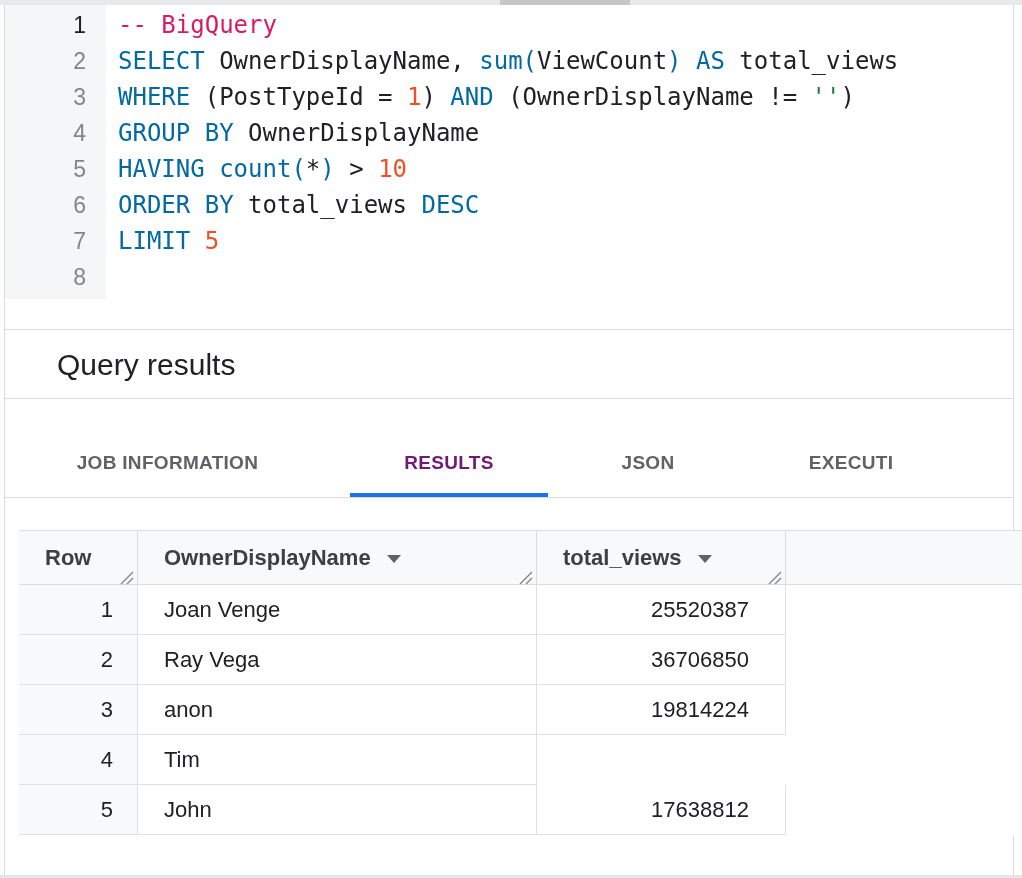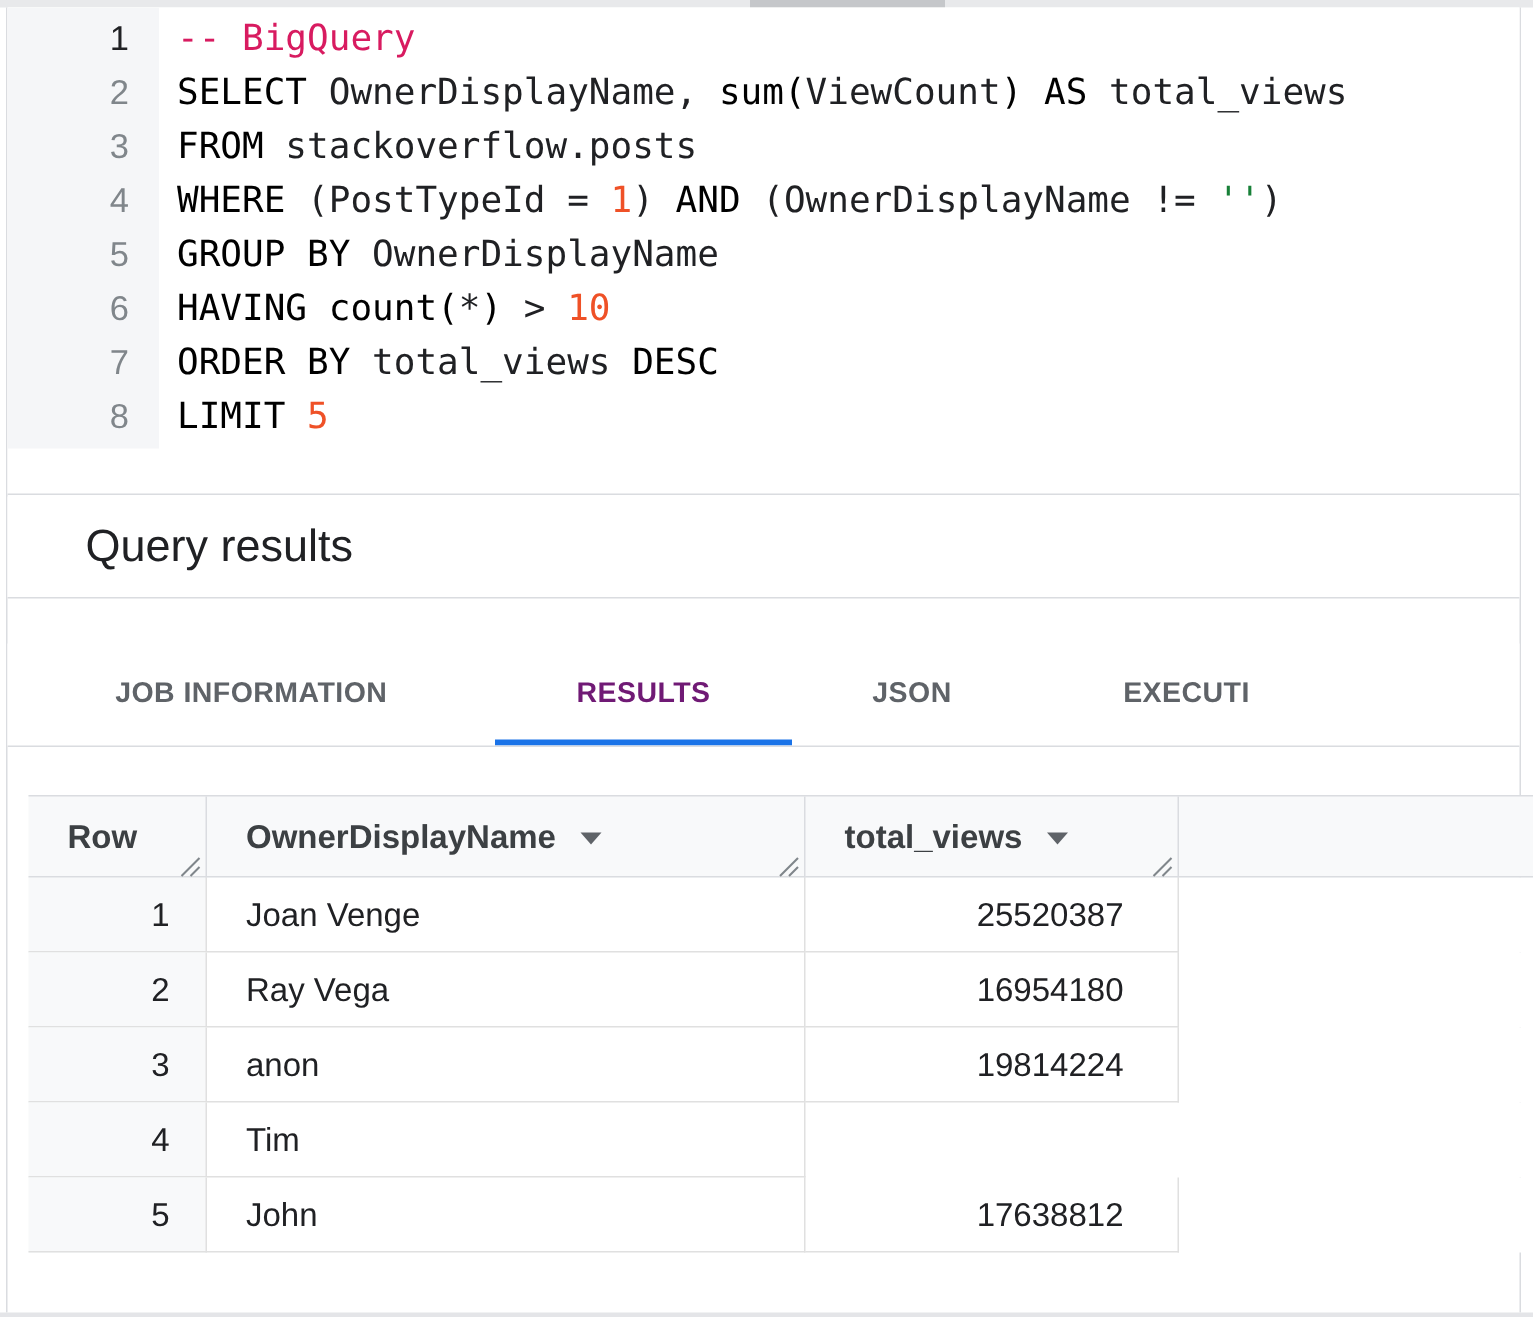--- a/index.html
+++ b/index.html
@@ -20,36 +20,36 @@
   .editor{position:absolute;left:5px;top:5px;width:1008px;height:325px;background:#fff;
           border-bottom:1px solid #dadce0;box-sizing:border-box;overflow:hidden;}
   .gutter{position:absolute;left:0;top:0;width:101px;padding-top:2px;padding-bottom:4px;
           background:#f5f6f8;text-align:right;box-sizing:border-box;}
   .line-number{height:36px;line-height:36px;padding-right:20px;
           font-family:"Liberation Sans", sans-serif;font-size:23px;color:#80868b;}
   .line-number.active{color:#202124;}
   .code-area{position:absolute;left:113px;top:2px;right:0;}
   .code-line{height:36px;line-height:36px;white-space:pre;
           font-family:"DejaVu Sans Mono", monospace;font-size:24px;}
-  .tok-kw{color:#000000;}
+  .tok-kw{color:#0369a1;}
   .tok-def{color:#202124;}
   .tok-num{color:#ef5127;}
   .tok-str{color:#188038;}
   .tok-comment{color:#d81b60;}
 
   
   .results-header{position:absolute;left:5px;top:331px;width:1008px;height:68px;
           border-bottom:1px solid #dadce0;box-sizing:border-box;
           display:flex;align-items:center;background:#fff;}
   .results-title{margin-left:52px;font-size:30px;font-weight:400;color:#202124;}
 
   
   .tab-bar{position:absolute;left:5px;top:429px;width:1008px;height:69px;
           border-bottom:1px solid #dadce0;box-sizing:border-box;
-          display:flex;overflow:hidden;background:#fff;}
+          display:flex;overflow:hidden;background:#fff;gap:20px;}
   .tab{flex:0 0 auto;height:68px;display:flex;align-items:center;justify-content:center;
           position:relative;font-size:19px;font-weight:bold;letter-spacing:.3px;
           color:#5f6368;cursor:pointer;white-space:nowrap;}
   .tab.active{color:#701a75;}
   .tab .underline{position:absolute;left:0;bottom:0;width:100%;height:4px;background:#1a73e8;}
 
   
   .results-table{position:absolute;left:19px;top:498px;width:1008px;margin-top:32px;}
   .thead{display:flex;height:55px;background:#f8f9fa;border-top:1px solid #dadce0;
           box-sizing:border-box;}
@@ -88,21 +88,20 @@
       <div class="line-number">3</div>
       <div class="line-number">4</div>
       <div class="line-number">5</div>
       <div class="line-number">6</div>
       <div class="line-number">7</div>
       <div class="line-number">8</div>
     </div>
   <div class="code-area">
       <div class="code-line"><span class="tok-comment">-- BigQuery</span></div>
       <div class="code-line"><span class="tok-kw">SELECT</span><span class="tok-def"> OwnerDisplayName, </span><span class="tok-kw">sum(</span><span class="tok-def">ViewCount</span><span class="tok-kw">)</span><span class="tok-def"> </span><span class="tok-kw">AS</span><span class="tok-def"> total_views</span></div>
-      <div class="code-line"><span class="tok-kw">FROM</span><span class="tok-def"> stackoverflow.posts</span></div>
       <div class="code-line"><span class="tok-kw">WHERE</span><span class="tok-def"> (PostTypeId = </span><span class="tok-num">1</span><span class="tok-def">) </span><span class="tok-kw">AND</span><span class="tok-def"> (OwnerDisplayName != </span><span class="tok-str">''</span><span class="tok-def">)</span></div>
       <div class="code-line"><span class="tok-kw">GROUP BY</span><span class="tok-def"> OwnerDisplayName</span></div>
       <div class="code-line"><span class="tok-kw">HAVING</span><span class="tok-def"> </span><span class="tok-kw">count(</span><span class="tok-def">*</span><span class="tok-kw">)</span><span class="tok-def"> &gt; </span><span class="tok-num">10</span></div>
       <div class="code-line"><span class="tok-kw">ORDER BY</span><span class="tok-def"> total_views </span><span class="tok-kw">DESC</span></div>
       <div class="code-line"><span class="tok-kw">LIMIT</span><span class="tok-def"> </span><span class="tok-num">5</span></div>
     </div>
 </div>
 
 <div class="results-header">
   <div class="results-title">Query results</div>
@@ -151,21 +150,21 @@
   <div class="tbody">
       <div class="trow">
         <div class="td rownum" style="width: 119px;">1</div>
         <div class="td owner" style="width: 399px;">Joan Venge</div>
         <div class="td views" style="width: 249px;">25520387</div>
         <div class="td filler"></div>
       </div>
       <div class="trow">
         <div class="td rownum" style="width: 119px;">2</div>
         <div class="td owner" style="width: 399px; text-align: center;">Ray Vega</div>
-        <div class="td views" style="width: 249px;">16954180</div>
+        <div class="td views" style="width: 249px;">36706850</div>
         <div class="td filler"></div>
       </div>
       <div class="trow">
         <div class="td rownum" style="width: 119px;">3</div>
         <div class="td owner" style="width: 399px;">anon</div>
         <div class="td views" style="width: 249px;">19814224</div>
         <div class="td filler"></div>
       </div>
       <div class="trow">
         <div class="td rownum" style="width: 119px;">4</div>

